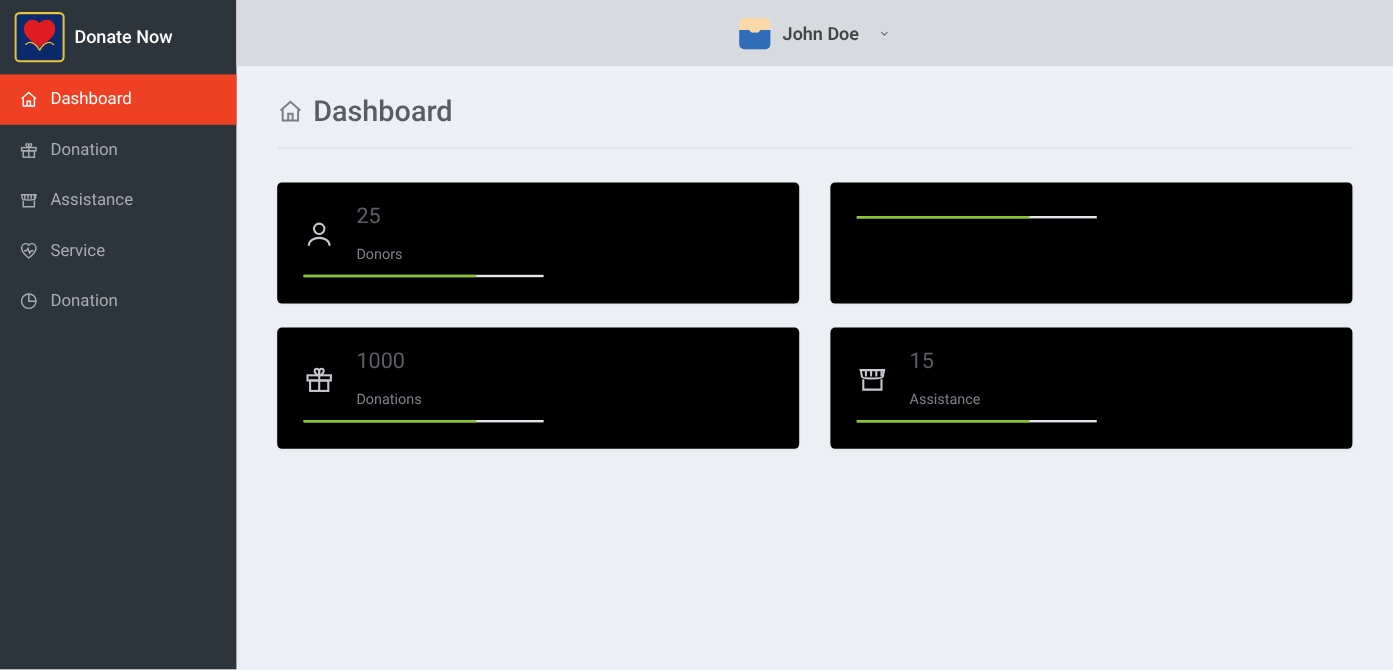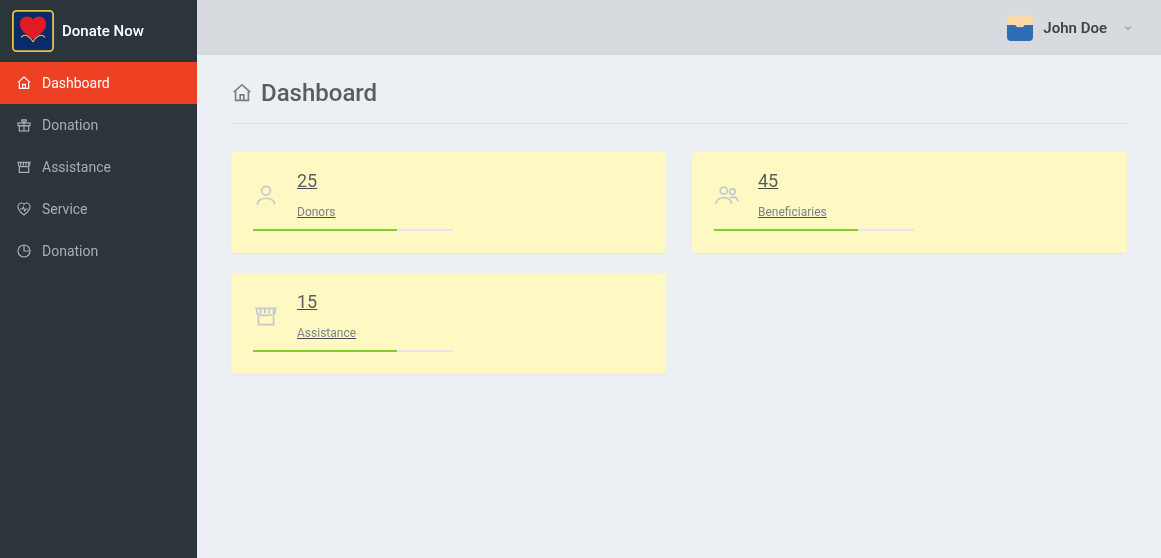--- a/index.html
+++ b/index.html
@@ -60,21 +60,21 @@
     display: flex;
     flex-direction: column;
   }
 
   
   .topbar {
     height: 55px;
     background: #d7dbe0;
     display: flex;
     align-items: center;
-    justify-content: flex-end;
+    justify-content: center;
     padding: 0 28px;
     gap: 10px;
   }
   .avatar {
     width: 26px;
     height: 26px;
     border-radius: 4px;
     background: linear-gradient(to bottom, #f9d9a8 0%, #f9d9a8 38%, #2f6db8 38%, #2f6db8 100%);
     position: relative;
     overflow: hidden;
@@ -128,25 +128,24 @@
     font-weight: 500;
     color: #595c60;
   }
 
   .cards {
     display: grid;
     grid-template-columns: 1fr 1fr;
     gap: 20px 26px;
   }
   .card {
-    background: #fef9c3;
+    background: #000000;
     border-radius: 4px;
     padding: 18px 22px 22px;
     box-shadow: 0 1px 2px rgba(0,0,0,0.04);
-    text-decoration: underline;
   }
   .card-body {
     display: flex;
     align-items: center;
     gap: 18px;
   }
   .card-body svg {
     width: 26px; height: 26px;
     stroke: #c5c9cf; fill: none;
     flex-shrink: 0;
@@ -265,37 +264,42 @@
               <span class="card-value">25</span>
               <span class="card-label">Donors</span>
             </div>
           </div>
           <div class="progress">
             <div class="progress-bar" style="width:72%"></div>
           </div>
         </div>
 
         <div class="card">
+          <div class="progress">
+            <div class="progress-bar" style="width:72%"></div>
+          </div>
+        </div>
+
+        <div class="card">
           <div class="card-body">
             <svg viewBox="0 0 24 24" stroke-width="1.6">
-                <circle cx="9" cy="8" r="3.2"></circle>
-                <circle cx="17" cy="9" r="2.6"></circle>
-                <path d="M2 20c0-3.5 3.2-5.5 7-5.5s7 2 7 5.5"></path>
-                <path d="M14.5 14.8c1-.5 2-.8 3-.8 2.7 0 4.5 1.6 4.5 4"></path>
+                <rect x="3" y="9" width="18" height="4"></rect>
+                <rect x="5" y="13" width="14" height="8"></rect>
+                <path d="M12 9 V21"></path>
+                <path d="M12 9 C9 9 7 4 10 4 C13 4 12 9 12 9 C12 9 11 4 14 4 C17 4 15 9 12 9"></path>
               </svg>
             <div class="card-text">
-              <span class="card-value">45</span>
-              <span class="card-label">Beneficiaries</span>
+              <span class="card-value">1000</span>
+              <span class="card-label">Donations</span>
             </div>
           </div>
           <div class="progress">
             <div class="progress-bar" style="width:72%"></div>
           </div>
         </div>
-
 
         <div class="card">
           <div class="card-body">
             <svg viewBox="0 0 24 24" stroke-width="1.6">
                 <path d="M3 5 H21 L20 10 C20 12 4 12 4 10 Z"></path>
                 <path d="M5 12 V20 H19 V12"></path>
                 <path d="M7 5 L7 10 M11 5 L11 10 M15 5 L15 10 M19 5 L19 10"></path>
               </svg>
             <div class="card-text">
               <span class="card-value">15</span>

